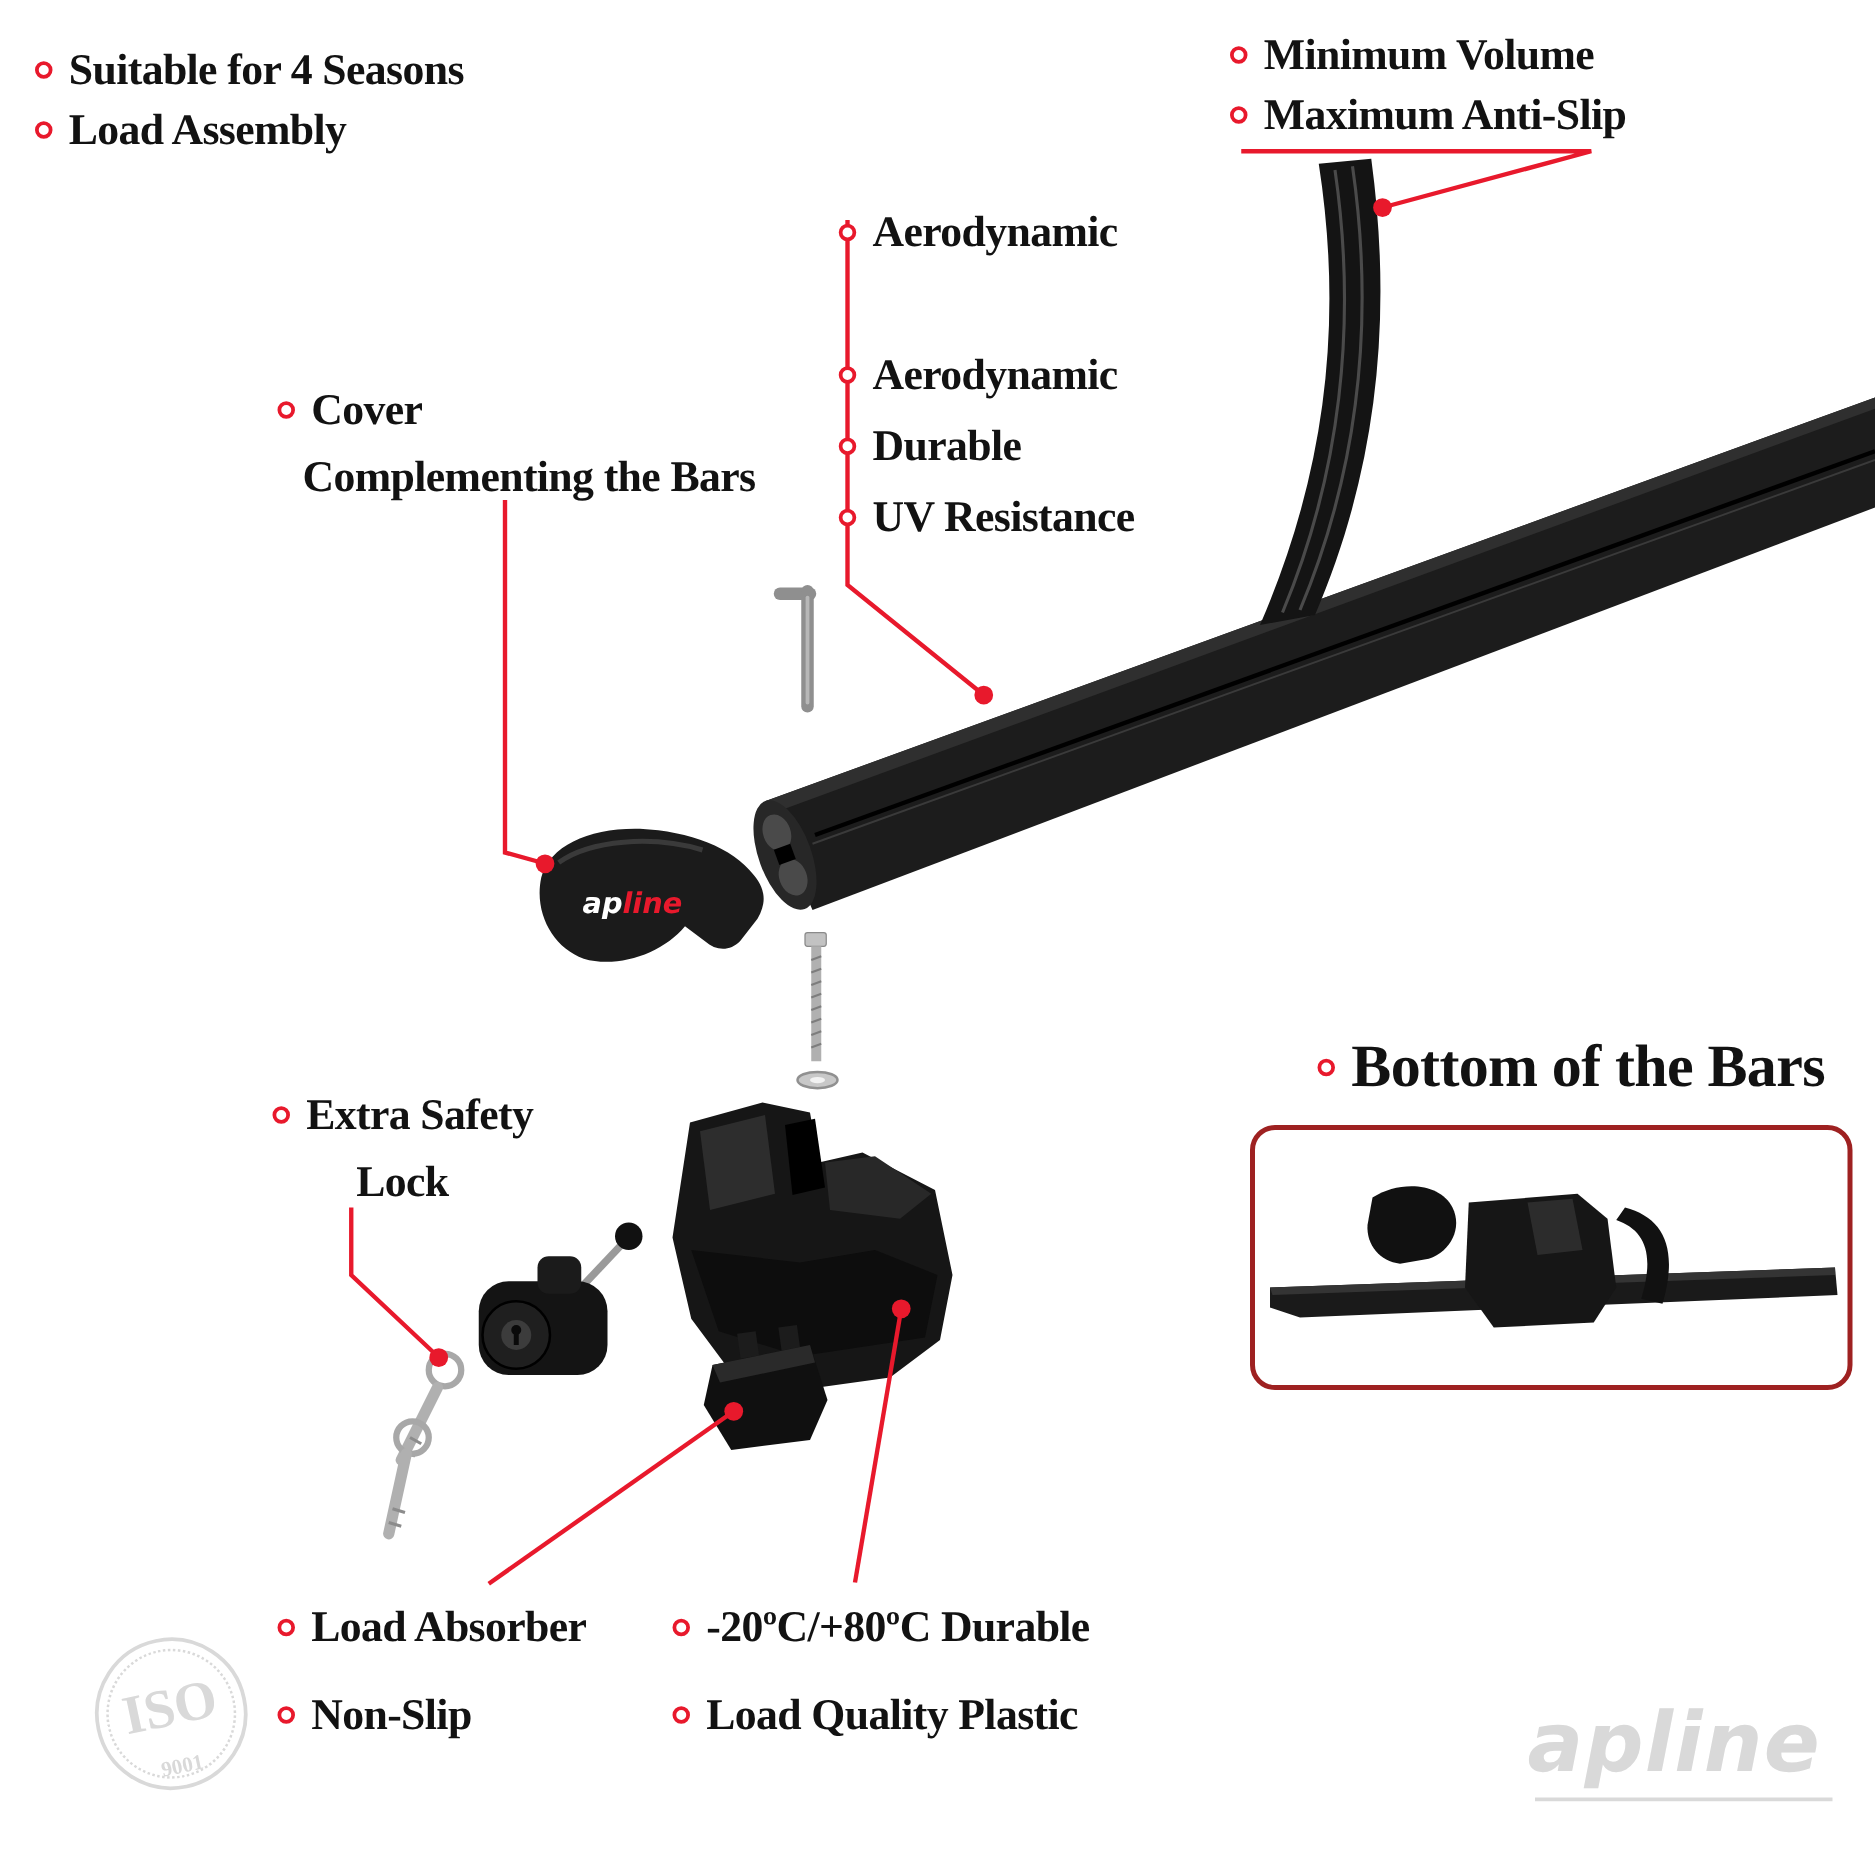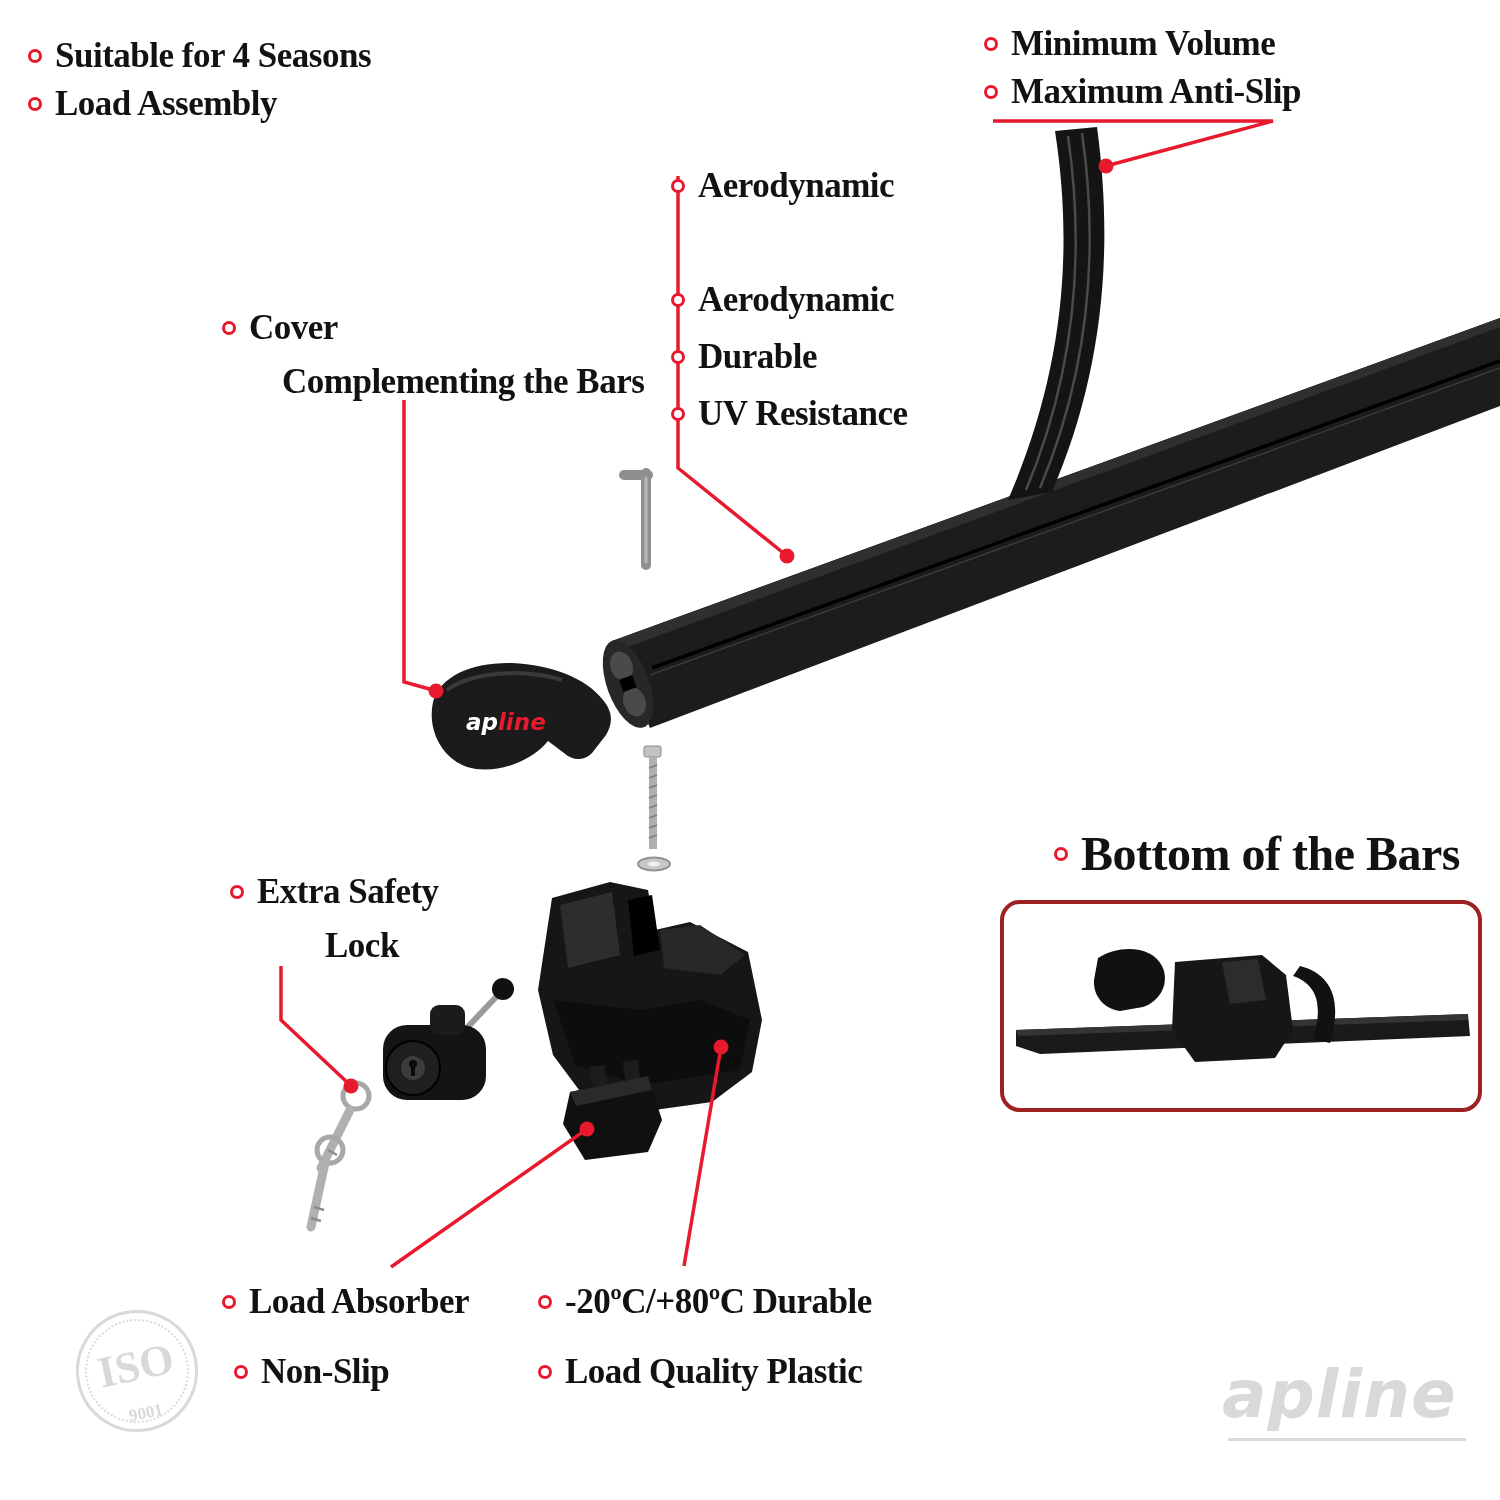--- a/index.html
+++ b/index.html
@@ -6,21 +6,21 @@
   html,body { width:1500px; height:1500px; background:#fff; overflow:hidden; }
   .stage { position:relative; width:1500px; height:1500px; background:#fff;
            font-family:"Liberation Serif", serif; }
   .art { position:absolute; left:0; top:0; width:1500px; height:1500px; }
 
   .row { position:absolute; display:flex; align-items:center; gap:13px; white-space:nowrap; }
   .bullet { width:14px; height:14px; border:3.5px solid var(--accent-red,#e8192c);
             border-radius:50%; background:#fff; flex:0 0 auto; }
   .lbl { font-weight:bold; font-size:35px; color:#121212; letter-spacing:-0.5px; line-height:1.15; }
   .lbl-lg { font-size:48px; }
-  .plain { position:absolute; white-space:nowrap;margin-left:40px; }
+  .plain { position:absolute; white-space:nowrap; }
 
   
   .c-line { stroke:var(--accent-red,#e8192c); stroke-width:3.5; fill:none; }
   .c-dot  { fill:var(--accent-red,#e8192c); }
   .box-frame { fill:#ffffff; stroke:var(--box-red,#9e2121); stroke-width:4; }
   .logo-ap { fill:#ffffff; }
   .logo-line { fill:var(--accent-red,#e8192c); }
 
   
   .iso { position:absolute; left:76px; top:1310px; width:122px; height:122px;
@@ -198,36 +198,36 @@
     <span class="bullet"></span>
     <span class="lbl">UV Resistance</span>
   </div>
 
   <div class="row" style="left:222px;top:308px">
     <span class="bullet"></span>
     <span class="lbl">Cover</span>
   </div>
   <div class="plain lbl" style="left:242px;top:362px">Complementing the Bars</div>
 
-  <div class="row" style="left:230px;top:872px">
+  <div class="row" style="left:218px;top:872px">
     <span class="bullet"></span>
     <span class="lbl">Extra Safety</span>
   </div>
   <div class="plain lbl" style="left:285px;top:926px">Lock</div>
 
   <div class="row" style="left:1054px;top:826px">
     <span class="bullet"></span>
     <span class="lbl lbl-lg">Bottom of the Bars</span>
   </div>
 
   <div class="row" style="left:222px;top:1282px">
     <span class="bullet"></span>
     <span class="lbl">Load Absorber</span>
   </div>
-  <div class="row" style="left:234px;top:1352px">
+  <div class="row" style="left:222px;top:1352px">
     <span class="bullet"></span>
     <span class="lbl">Non-Slip</span>
   </div>
 
   <div class="row" style="left:538px;top:1282px">
     <span class="bullet"></span>
     <span class="lbl">-20ºC/+80ºC Durable</span>
   </div>
   <div class="row" style="left:538px;top:1352px">
     <span class="bullet"></span>

